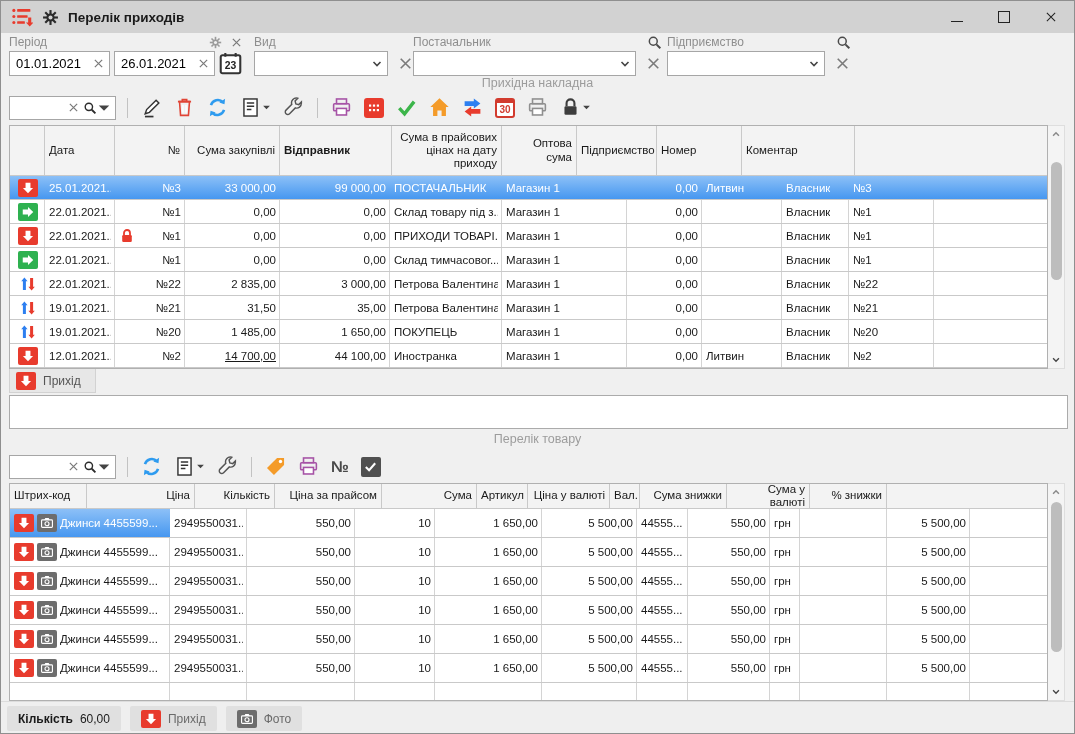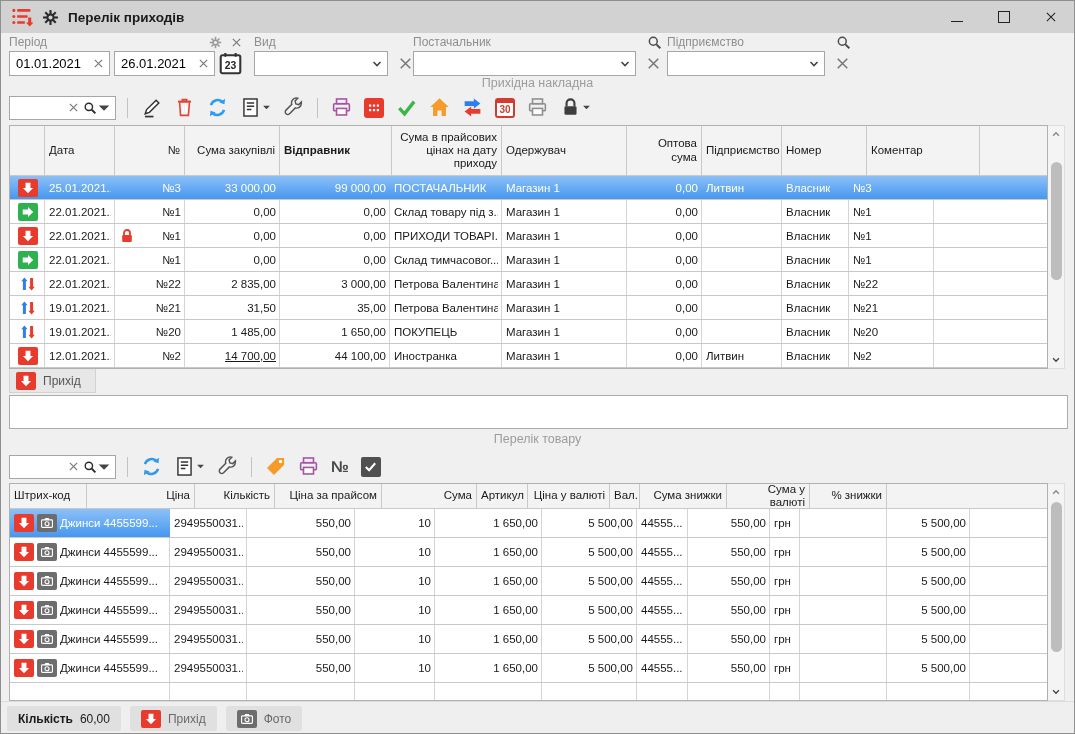--- a/index.html
+++ b/index.html
@@ -407,21 +407,20 @@
 
   <div class="gridwrap" style="top:124px;height:244px;">
     <div class="grid">
         <div class="g-head" style="height: 50px;">
           <div class="g-hcell" style="width: 35px; justify-content: flex-start; text-align: center;"></div>
           <div class="g-hcell" style="width: 70px; justify-content: flex-start; text-align: left;">Дата</div>
           <div class="g-hcell" style="width: 70px; justify-content: flex-end; text-align: right;">№</div>
           <div class="g-hcell" style="width: 95px; justify-content: flex-end; text-align: right;">Сума закупівлі</div>
           <div class="g-hcell" style="width: 112px; justify-content: flex-start; text-align: left; font-weight: bold;">Відправник</div>
           <div class="g-hcell" style="width: 110px; justify-content: flex-end; text-align: right;">Сума в прайсових цінах на дату приходу</div>
-          <div class="g-hcell" style="width: 125px; justify-content: flex-start; text-align: left;">Одержувач</div>
           <div class="g-hcell" style="width: 75px; justify-content: flex-end; text-align: right;">Оптова сума</div>
           <div class="g-hcell" style="width: 80px; justify-content: flex-start; text-align: left;">Підприємство</div>
           <div class="g-hcell" style="width: 85px; justify-content: flex-start; text-align: left;">Номер</div>
           <div class="g-hcell" style="width: 113px; justify-content: flex-start; text-align: left;">Коментар</div>
         </div>
         <div class="g-body">
           <div class="g-colline" style="left: 34px;"></div>
           <div class="g-colline" style="left: 104px;"></div>
           <div class="g-colline" style="left: 174px;"></div>
           <div class="g-colline" style="left: 269px;"></div>

